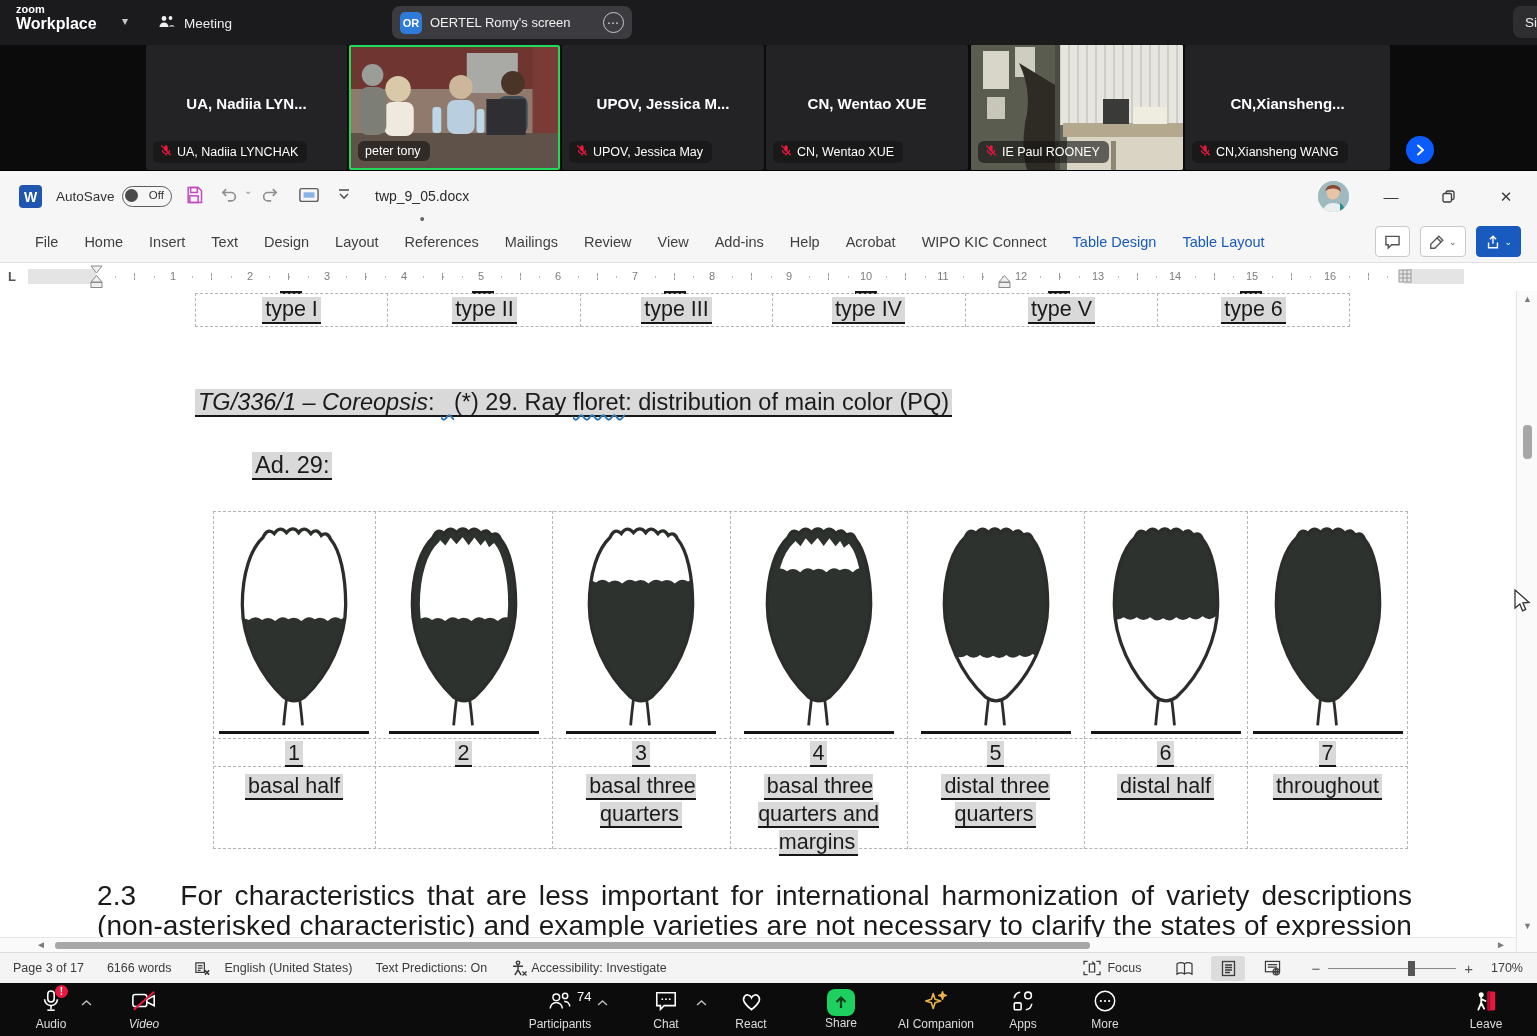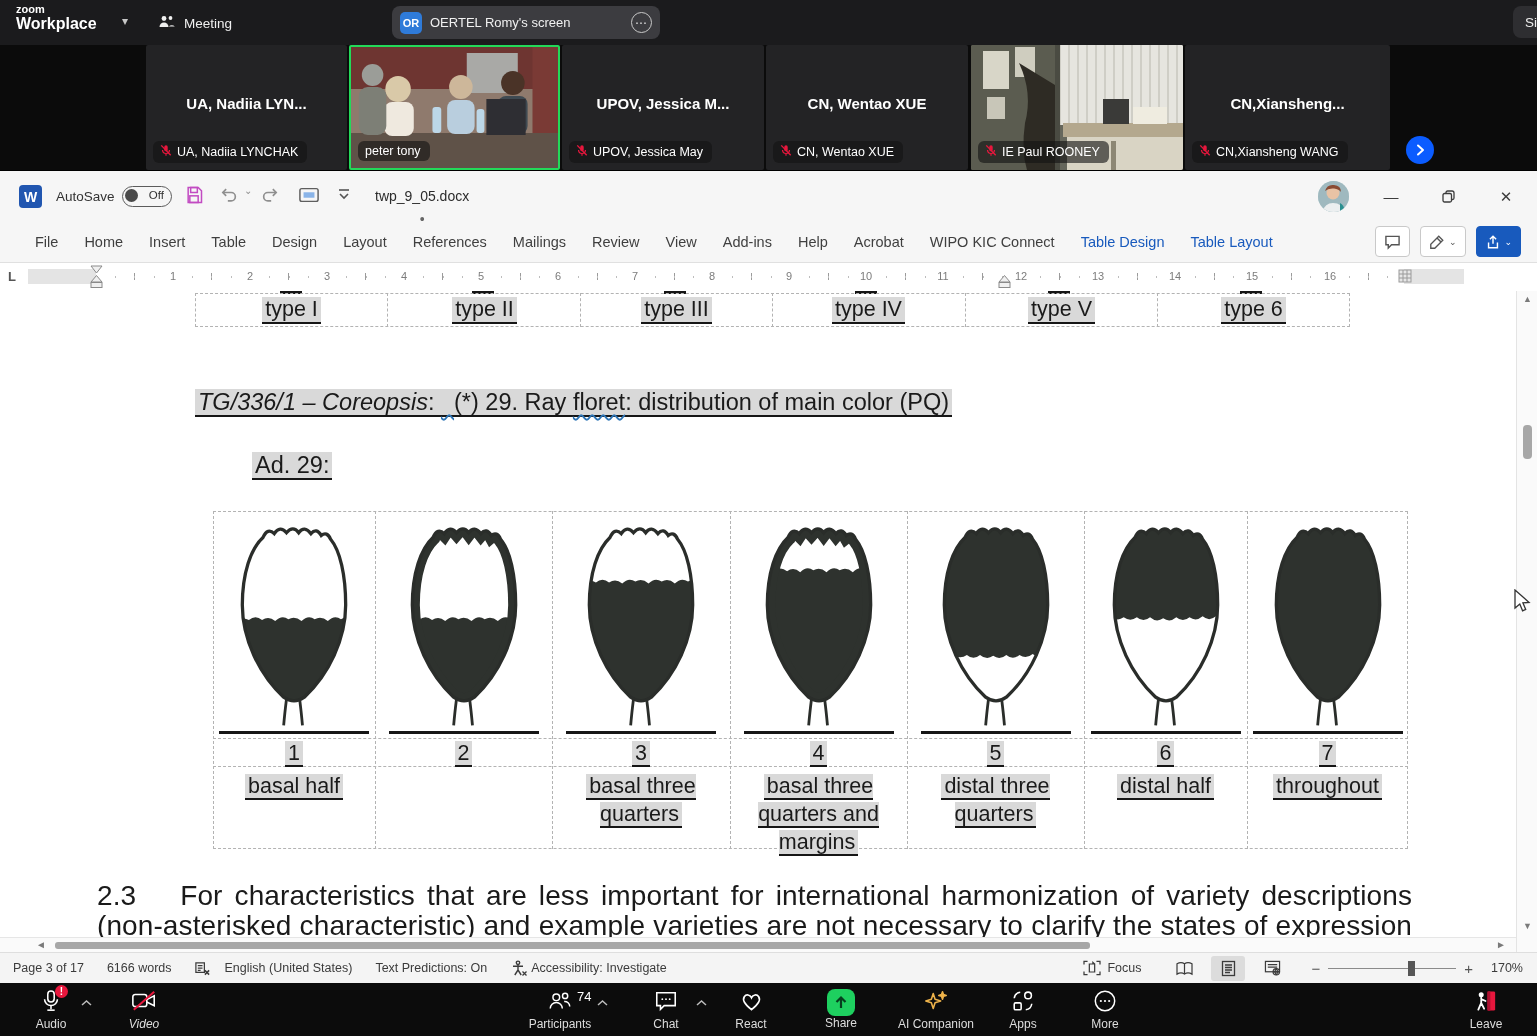--- a/index.html
+++ b/index.html
@@ -6,21 +6,21 @@
   *{box-sizing:border-box;font-family:"Liberation Sans",sans-serif;}
   #stage{position:relative;width:1537px;height:1036px;overflow:hidden;background:#000;}
 
   
   .ztop{position:absolute;left:0;top:0;width:1537px;height:45px;background:#1b1b1d;color:#fff;}
   .zbrand{position:absolute;left:16px;top:4px;line-height:1.05;}
   .zbrand .s1{display:block;font-size:11px;font-weight:700;color:#fff;}
   .zbrand .s2{display:block;font-size:16px;font-weight:700;color:#fff;}
   .zchev{position:absolute;left:122px;top:14px;color:#c7c7c7;font-size:12px;}
   .zmeet{position:absolute;left:158px;top:8px;height:30px;display:flex;align-items:center;gap:8px;color:#efefef;font-size:13.5px;}
-  .zsharetab{position:absolute;left:392px;top:6px;width:268px;height:33px;background:#3c3c40;border-radius:8px;display:flex;align-items:center;gap:8px;padding:0 8px;}
+  .zsharetab{position:absolute;left:392px;top:6px;width:240px;height:33px;background:#3c3c40;border-radius:8px;display:flex;align-items:center;gap:8px;padding:0 8px;}
   .zor{width:22px;height:22px;border-radius:5px;background:#2f7bd9;color:#fff;font-size:11px;font-weight:700;display:flex;align-items:center;justify-content:center;}
   .zsharetxt{color:#f1f1f1;font-size:13px;flex:1;white-space:nowrap;}
   .zell{width:21px;height:21px;border-radius:50%;border:1.4px solid #c9c9c9;color:#e4e4e4;font-size:12px;display:flex;align-items:center;justify-content:center;letter-spacing:1px;}
   .zsi{position:absolute;left:1513px;top:6px;width:48px;height:32px;background:#2e2e31;border-radius:8px;color:#eee;font-size:13.5px;display:flex;align-items:center;padding-left:12px;}
 
   
   .strip{position:absolute;left:0;top:45px;width:1537px;height:125px;background:#0b0b0b;}
   .tile{position:absolute;top:0;height:125px;background:#232325;border-radius:2px;overflow:hidden;}
   .tile .cname{position:absolute;left:0;right:0;top:50px;text-align:center;color:#fff;font-size:15px;font-weight:600;}
   .badge{position:absolute;left:7px;bottom:7px;background:rgba(20,20,20,.62);border-radius:6px;padding:3px 9px 3px 7px;display:flex;align-items:center;gap:5px;color:#fff;font-size:12.5px;white-space:nowrap;max-width:92%;}
@@ -323,21 +323,21 @@
             <path d="M4,3.5 V2.5 a1.5,1.5 0 0 1 1.5,-1.5 H10 a2,2 0 0 1 2,2 V8 a1.5,1.5 0 0 1 -1.5,1.5 H9.8"></path>
           </svg>
       </div>
       <div class="wc" style="left:1483px;">✕</div>
     </div>
 
     <div class="wtabs">
       <span class="wtab">File</span>
       <span class="wtab">Home</span>
       <span class="wtab">Insert</span>
-      <span class="wtab">Table</span>
+      <span class="wtab">Text</span>
       <span class="wtab">Design</span>
       <span class="wtab">Layout</span>
       <span class="wtab">References</span>
       <span class="wtab">Mailings</span>
       <span class="wtab">Review</span>
       <span class="wtab">View</span>
       <span class="wtab">Add-ins</span>
       <span class="wtab">Help</span>
       <span class="wtab">Acrobat</span>
       <span class="wtab">WIPO KIC Connect</span>

